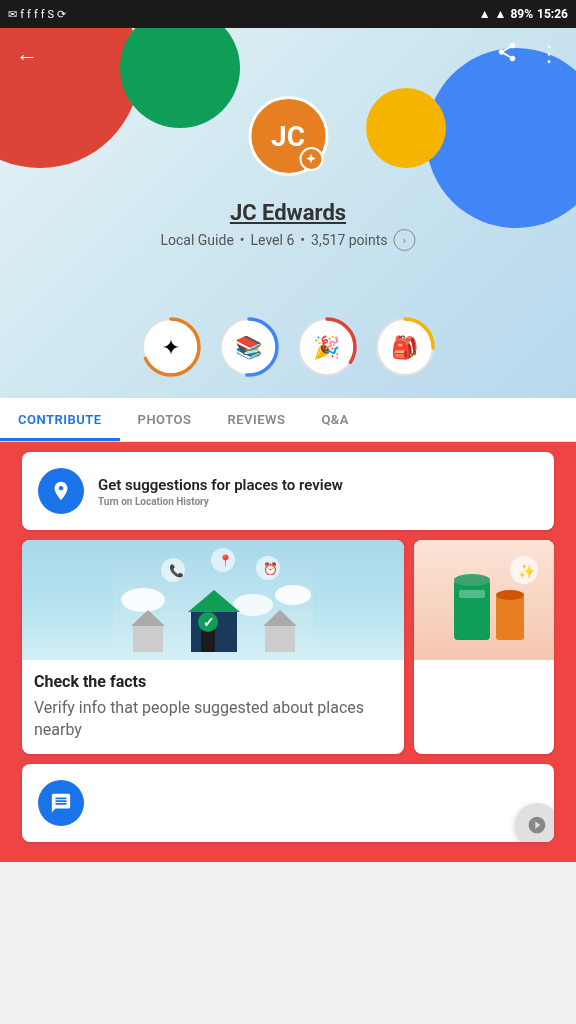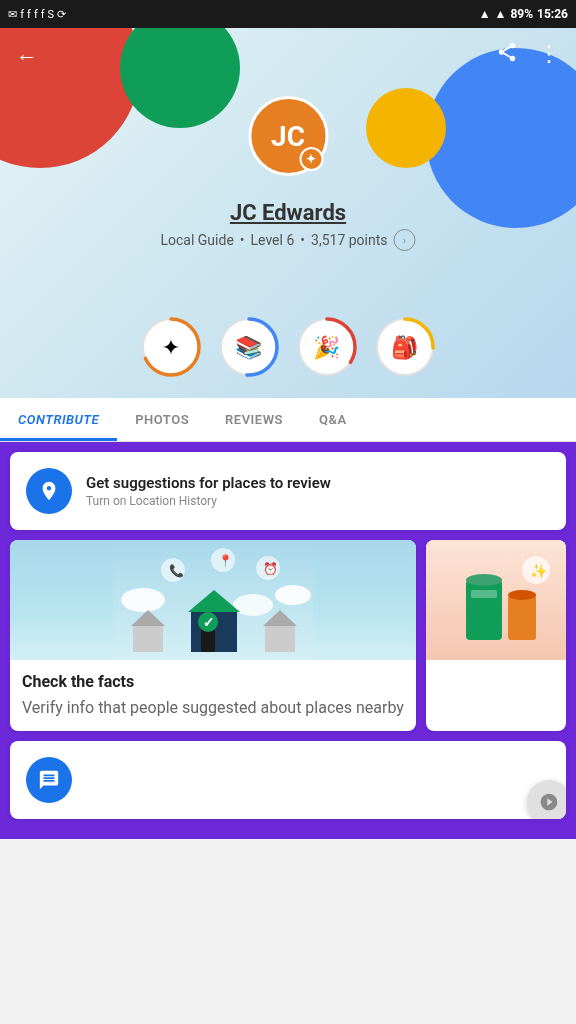--- a/index.html
+++ b/index.html
@@ -171,34 +171,33 @@
       font-size: 13px;
       font-weight: 600;
       color: #888;
       cursor: pointer;
       white-space: nowrap;
       position: relative;
       letter-spacing: 0.5px;
     }
     .tab-item.active {
       color: #1a73e8;
-      font-style: italic;
     }
     .tab-item.active::after {
       content: '';
       position: absolute;
       bottom: 0; left: 0; right: 0;
       height: 3px;
       background: #1a73e8;
     }
 
     
     .content {
-      background: #6d28d9;
-      padding: 10px 0;
+      background: #ef4444;
+      padding: 10px 12px;
     }
 
     
     .card-white {
       background: white;
       margin: 0 10px 10px;
       border-radius: 8px;
       box-shadow: 0 1px 4px rgba(0,0,0,0.12);
       overflow: hidden;
     }
@@ -220,23 +219,24 @@
       font-size: 20px;
       flex-shrink: 0;
       margin-right: 14px;
     }
     .location-text h3 {
       font-size: 15px;
       font-weight: 600;
       color: #222;
     }
     .location-text p {
-      font-size: 12px;
+      font-size: 10px;
       color: #888;
       margin-top: 2px;
+      font-weight: bold;
     }
 
     
     .cards-row {
       display: flex;
       margin: 0 10px 10px;
       gap: 10px;
     }
     .card-feature {
       flex: 1;

